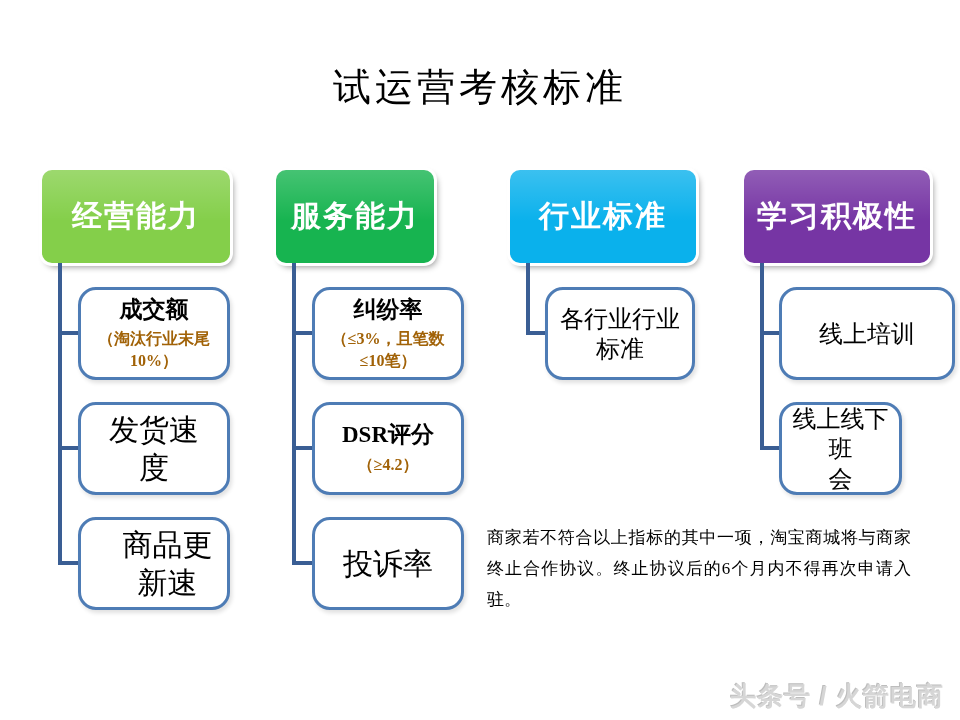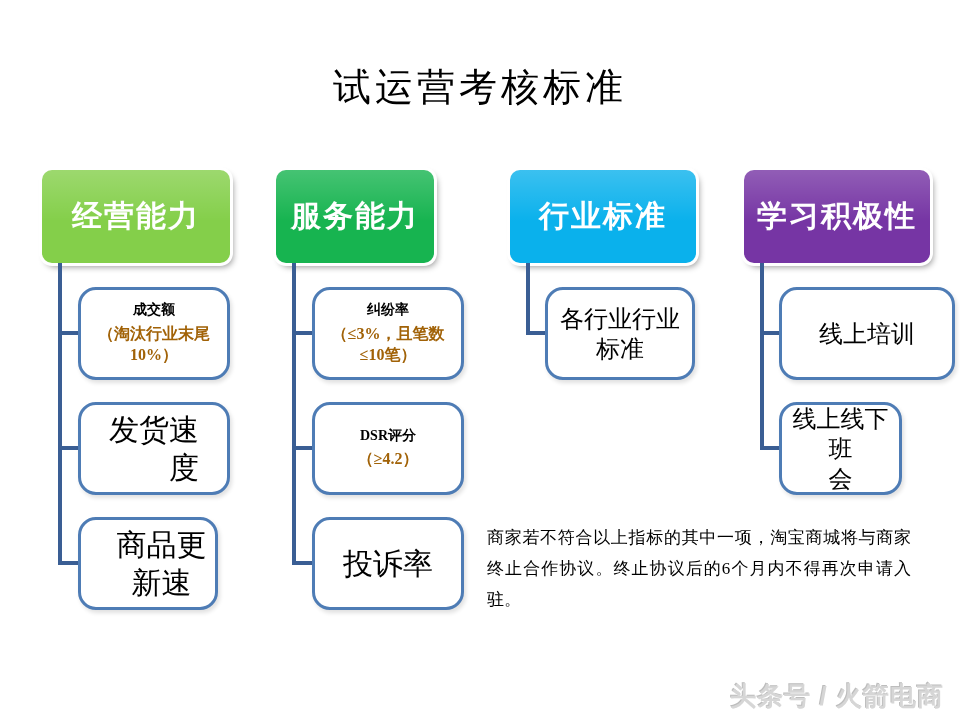--- a/index.html
+++ b/index.html
@@ -23,21 +23,21 @@
   
   .cell{
     position:absolute;height:93px;background:#fff;
     border:3px solid #4E7CB5;border-radius:18px;box-sizing:border-box;
     display:flex;flex-direction:column;align-items:center;justify-content:center;
     text-align:center;box-shadow:2px 3px 4px rgba(0,0,0,.12);
   }
   .cell-main{color:#000;white-space:pre-line;line-height:1.25;}
   .main-l{font-size:30px;}
   .main-m{font-size:24px;}
-  .main-s{font-size:14px;font-weight:bold;}
+  .main-s{font-size:23px;font-weight:bold;}
   .cell-note{
     color:#a16207;font-weight:bold;font-size:16px;line-height:1.35;
     white-space:pre-line;margin-top:4px;
   }
   
   .vline,.hline{position:absolute;background:#3A5E94;}
   .vline{width:4px;}
   .hline{height:4px;}
   .footnote{
     position:absolute;left:487px;top:522px;width:424px;
@@ -58,25 +58,25 @@
 <div class="hdr" style="left: 42px; top: 170px; width: 188px; background-color: rgb(132, 207, 74);">经营能力</div>
 <div class="vline" style="left:58px;top:263px;height:302px;"></div>
 <div class="hline" style="left:58px;top:331px;width:22px;"></div>
 <div class="hline" style="left:58px;top:446px;width:22px;"></div>
 <div class="hline" style="left:58px;top:561px;width:22px;"></div>
 
 <div class="cell" style="left:78px;top:287px;width:152px;">
   <div class="cell-main main-s">成交额</div>
   <div class="cell-note">（淘汰行业末尾10%）</div>
 </div>
-<div class="cell" style="left:78px;top:402px;width:152px;text-align:right;">
+<div class="cell" style="left:78px;top:402px;width:152px;">
   <div class="cell-main main-l">发货速
 度</div>
 </div>
-<div class="cell" style="left:78px;top:517px;width:140px;padding-left:27px;">
+<div class="cell" style="left:78px;top:517px;width:152px;padding-left:27px;">
   <div class="cell-main main-l">商品更
 新速</div>
 </div>
 
 <div class="hdr" style="left: 276px; top: 170px; width: 158px; background-color: rgb(23, 180, 80);">服务能力</div>
 <div class="vline" style="left:292px;top:263px;height:302px;"></div>
 <div class="hline" style="left:292px;top:331px;width:22px;"></div>
 <div class="hline" style="left:292px;top:446px;width:22px;"></div>
 <div class="hline" style="left:292px;top:561px;width:22px;"></div>
 

